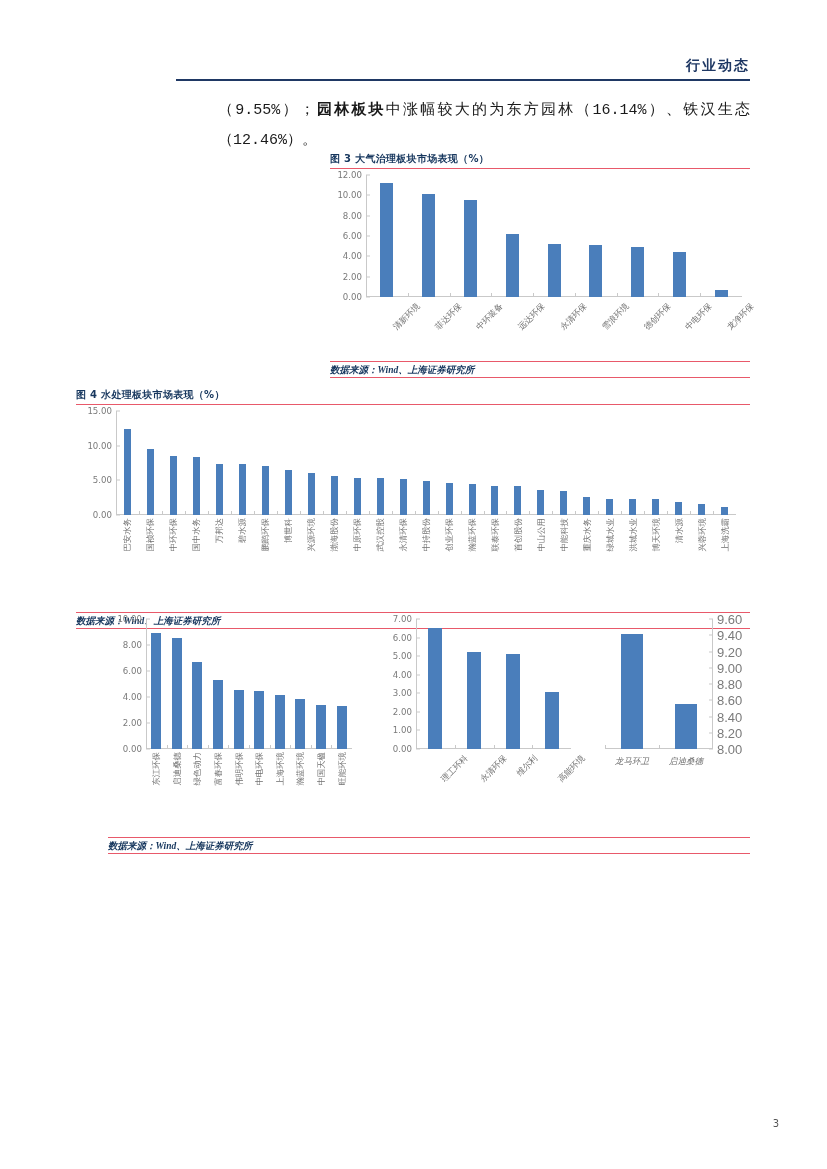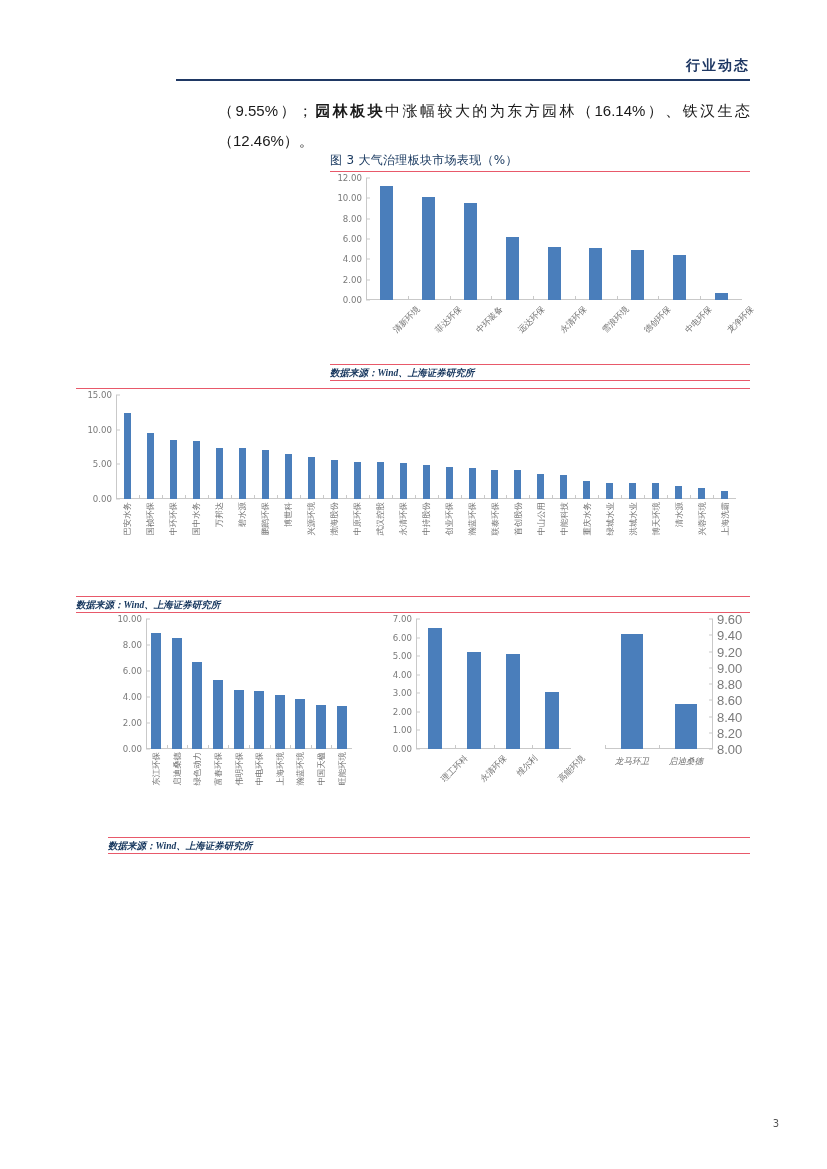--- a/index.html
+++ b/index.html
@@ -17,30 +17,30 @@
   .hdr-title{
     text-align:right;font-family:"DejaVu Sans",sans-serif;font-weight:bold;
     font-size:14px;color:#1f3864;letter-spacing:2px;
   }
   .hdr-rule{margin-top:4px;border-top:2.2px solid #1f3864;}
 
   
   .para{
     position:absolute;left:218px;top:96px;width:532px;
     font-size:15px;color:#1a1a1a;line-height:30px;
-    font-family:Liberation Sans, sans-serif;
+    font-family:Liberation Mono, monospace;
     text-align:justify;
   }
   .para b{font-weight:bold;}
 
   
   .fig{position:absolute;}
   .fig-cap{
-    font-family:"DejaVu Sans",sans-serif;font-weight:normal;
-    font-size:12px;color:#17375e;letter-spacing:.3px;
+    font-family:"DejaVu Sans",sans-serif;font-weight:bold;
+    font-size:10px;color:#17375e;letter-spacing:.3px;
     padding-bottom:2px;white-space:nowrap;
   }
   .fig-rule{border-top:1.4px solid #e8596a;}
   .fig-src{
     font-family:"Liberation Serif",serif;font-style:italic;font-weight:bold;
     font-size:9.5px;color:#17375e;padding-top:2px;white-space:nowrap;
   }
   .fig-rule-bot{border-top:1.4px solid #e8596a;margin-top:2px;}
 
   
@@ -200,20 +200,21 @@
             </div>
           </div>
         </div>
       </div>
     <div class="fig-rule-bot"></div>
     <div class="fig-src">数据来源：Wind、上海证券研究所</div>
     <div class="fig-rule"></div>
   </div>
 
   <div class="fig" style="left:76px;top:388px;width:674px;">
+    <div class="fig-cap">图 4  水处理板块市场表现（%）</div>
     <div class="fig-rule"></div>
     <div class="chart" id="chart-fig4" style="height:205px;">
         <div class="plot" style="position: absolute; left: 40px; right: 14px; top: 6px; height: 104px;">
           <div class="axisline"></div>
           <div class="baseline"></div>
           <div class="ytick" style="top: 104px;">0.00</div>
           <div class="tickmark" style="top: 104px;"></div>
           <div class="ytick" style="top: 69.3333px;">5.00</div>
           <div class="tickmark" style="top: 69.3333px;"></div>
           <div class="ytick" style="top: 34.6667px;">10.00</div>

